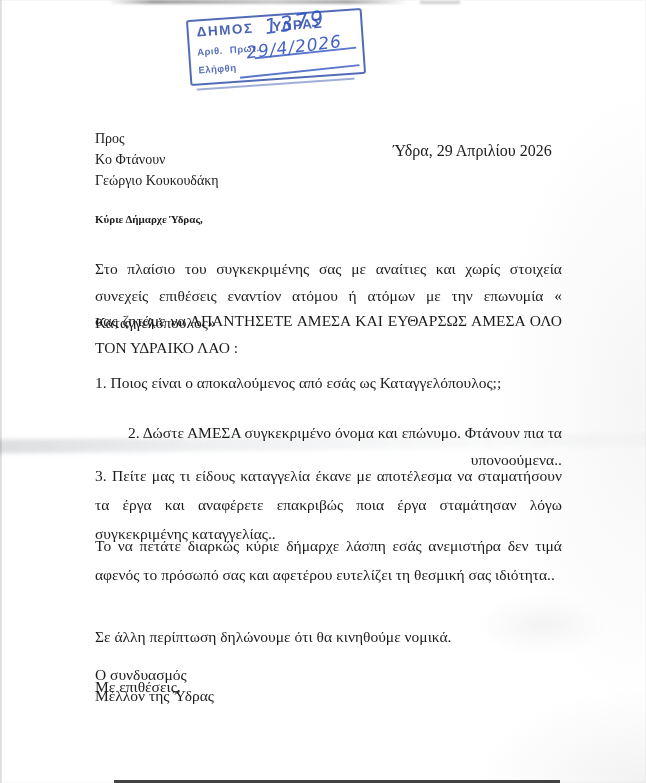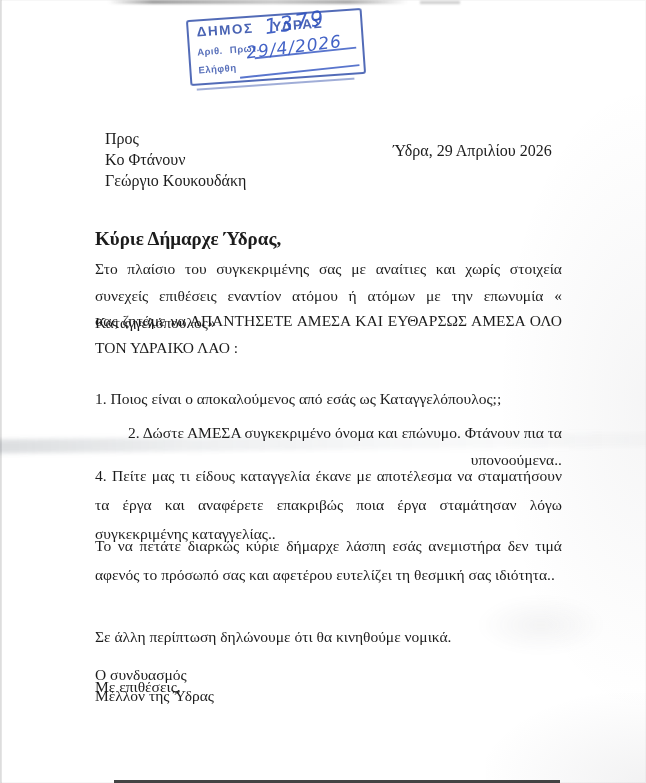--- a/index.html
+++ b/index.html
@@ -64,22 +64,22 @@
   }
   .hand-number{top:-2px;left:78px;font-size:21px;letter-spacing:2px;transform:rotate(-5deg);}
   .hand-date{top:24px;left:58px;font-size:17px;letter-spacing:1px;transform:rotate(-3deg);}
   .hand-line1{position:absolute;top:40px;left:66px;width:102px;height:2px;background:var(--ink-blue);opacity:0.8;transform:rotate(-2deg);}
   .hand-line2{position:absolute;top:58px;left:50px;width:120px;height:2px;background:var(--ink-blue);opacity:0.8;transform:rotate(-2deg);}
   
   .abs{position:absolute;}
   .body-text{left:95px;width:467px;font-size:15.5px;line-height:27px;}
   .just{text-align:justify;}
   .date-line{left:393px;top:94px;font-size:16px;margin-top:48px;}
-  .recipient{left:105px;top:128px;font-size:16px;line-height:21px;}
-  .salutation{left:95px;top:213px;font-size:19px;font-weight:bold;margin-top:15px;}
+  .recipient{left:95px;top:128px;font-size:14px;line-height:21px;}
+  .salutation{left:95px;top:213px;font-size:11px;font-weight:bold;}
   .lh29{line-height:29px;}
   .sig{left:95px;top:665px;font-size:15.5px;line-height:20.5px;}
 </style>
 </head>
 <body>
 
 <div class="page">
 
   <div class="edge-left"></div>
   <div class="smudge-top"></div>
@@ -106,23 +106,23 @@
   <div class="abs recipient">
     <div>Προς</div>
     <div>Κο Φτάνουν</div>
     <div>Γεώργιο Κουκουδάκη</div>
   </div>
 
   <div class="abs salutation">Κύριε Δήμαρχε Ύδρας,</div>
 
   <div class="abs body-text just" style="top:255px;">Στο πλαίσιο του συγκεκριμένης σας με αναίτιες και χωρίς στοιχεία συνεχείς επιθέσεις εναντίον ατόμου ή ατόμων με την επωνυμία « Καταγγελόπουλος»</div>
   <div class="abs body-text just" style="top:307px;">σας ζητάμε να ΑΠΑΝΤΗΣΕΤΕ ΑΜΕΣΑ ΚΑΙ ΕΥΘΑΡΣΩΣ ΑΜΕΣΑ ΟΛΟ ΤΟΝ ΥΔΡΑΙΚΟ ΛΑΟ :</div>
-  <div class="abs body-text" style="top:385px;">1. Ποιος είναι ο αποκαλούμενος από εσάς ως Καταγγελόπουλος;;</div>
+  <div class="abs body-text" style="top:369px;">1. Ποιος είναι ο αποκαλούμενος από εσάς ως Καταγγελόπουλος;;</div>
   <div class="abs body-text" style="top:419px;text-align:right;">2. Δώστε ΑΜΕΣΑ συγκεκριμένο όνομα και επώνυμο.  Φτάνουν πια τα υπονοούμενα..</div>
-  <div class="abs body-text just lh29" style="top:461px;">4. Πείτε μας τι είδους καταγγελία έκανε με αποτέλεσμα να σταματήσουν τα έργα και αναφέρετε επακριβώς ποια έργα σταμάτησαν λόγω συγκεκριμένης καταγγελίας..</div>
+  <div class="abs body-text just lh29" style="top:461px;">3. Πείτε μας τι είδους καταγγελία έκανε με αποτέλεσμα να σταματήσουν τα έργα και αναφέρετε επακριβώς ποια έργα σταμάτησαν λόγω συγκεκριμένης καταγγελίας..</div>
   <div class="abs body-text just lh29" style="top:531px;">Το να πετάτε διαρκώς κύριε δήμαρχε λάσπη εσάς ανεμιστήρα δεν τιμά αφενός το πρόσωπό σας και αφετέρου ευτελίζει τη θεσμική σας ιδιότητα..</div>
   <div class="abs body-text" style="top:623px;">Σε άλλη περίπτωση δηλώνουμε ότι θα κινηθούμε νομικά.</div>
 
   <div class="abs body-text" style="top:673px;">Με επιθέσεις,</div>
   <div class="abs sig">
     <div>Ο συνδυασμός</div>
     <div>Μέλλον της Ύδρας</div>
   </div>
 
 </div>

